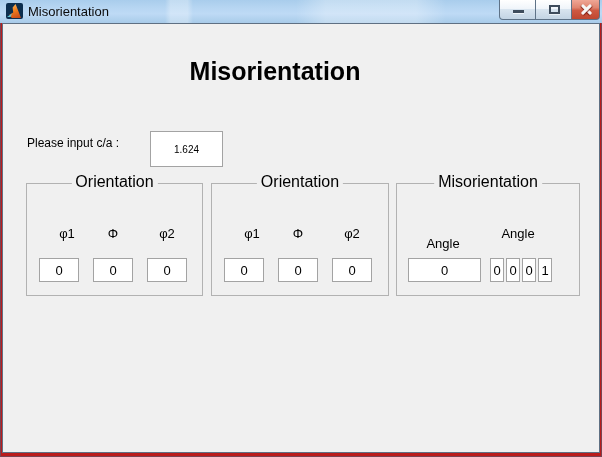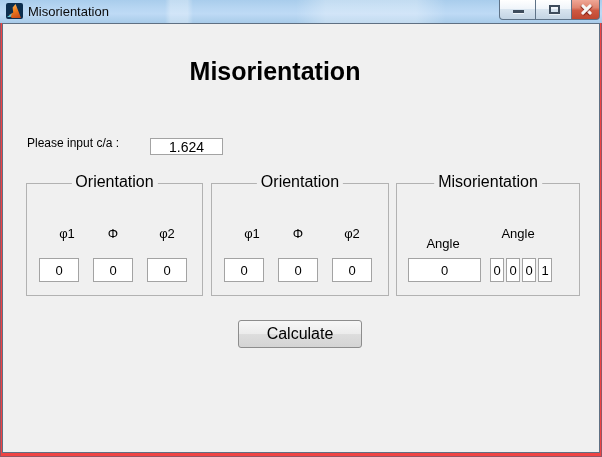--- a/index.html
+++ b/index.html
@@ -1,21 +1,21 @@
 <!DOCTYPE html>
 <html><head>
 <meta charset="utf-8">
 <style>
   * { margin:0; padding:0; box-sizing:border-box; }
   html,body { background:#ffffff; }
   body { font-family:"Liberation Sans", sans-serif; color:#000; }
 
   .window{
     position:relative; width:602px; height:457px;
-    background:#ef4444;
+    background:#b91c1c;
     box-shadow: inset 0 0 0 1px rgba(70,100,130,.55);
     overflow:hidden;
   }
 
   
   .titlebar{
     position:absolute; left:0; top:0; width:602px; height:23px;
     background:linear-gradient(180deg,#a9cdec 0%, #b7d6f2 35%, #bedaf5 60%, #a8cbe9 100%);
   }
   .tb-glow{ position:absolute; top:0; height:23px; pointer-events:none;
@@ -82,21 +82,21 @@
 
   .ca-label{
     position:absolute; left:24px; top:109px; height:20px; line-height:20px;
     font-size:12px;
   }
   .edit{
     background:#ffffff; border:1px solid #a3a3a3;
     font-family:"Liberation Sans", sans-serif; font-size:13px;
     text-align:center; color:#000; padding:0; outline:none;
   }
-  .ca-field{ position:absolute; left:147px; top:114px; width:73px; height:17px; font-size:14px; }
+  .ca-field{ position:absolute; left:147px; top:107px; width:73px; height:36px; font-size:10px; }
 
   .group{
     position:absolute; top:159px; height:113px;
     border:1px solid #b2b2b2;
   }
   .group.g1{ left:23px;  width:177px; }
   .group.g2{ left:208px; width:178px; }
   .group.g3{ left:393px; width:184px; }
   .group-title{
     position:absolute; top:-11px; left:50%; transform:translateX(-50%);
@@ -180,16 +180,15 @@
       <span class="group-title">Misorientation</span>
       <span class="flabel angle">Angle</span>
       <span class="flabel axis">Angle</span>
       <input class="edit angle-field" value="0" style="">
       <input class="edit axis-field a1" value="0" style="">
       <input class="edit axis-field a2" value="0" style="">
       <input class="edit axis-field a3" value="0" style="">
       <input class="edit axis-field a4" value="1" style="">
     </div>
 
-    <button class="calc-btn">Calculate</button>
 
   </div>
 </div>
 
 </body></html>

